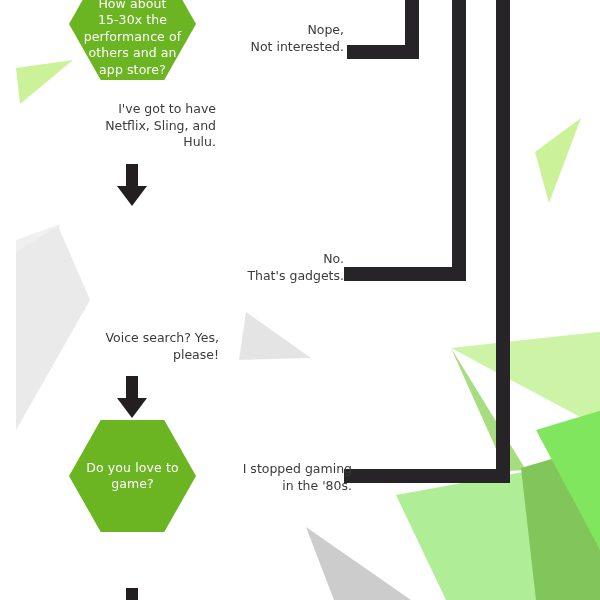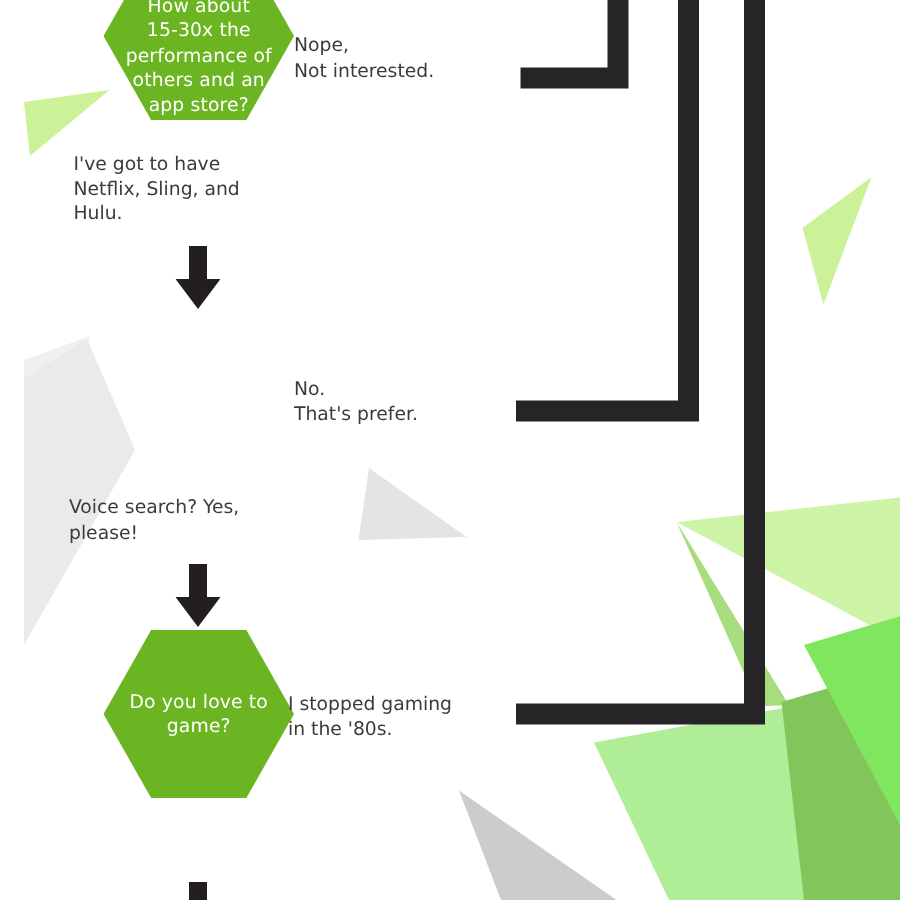--- a/index.html
+++ b/index.html
@@ -49,21 +49,21 @@
     text-align: center;
     letter-spacing: 0.1px;
     padding: 0 14px;
     white-space: pre-line;
   }
   .answer {
     position: absolute;
     color: #3b3b3b;
     font-size: 12.5px;
     line-height: 16.5px;
-    text-align: left;
+    text-align: right;
     white-space: pre-line;
   }
   .arrow {
     position: absolute;
   }
   .arrow svg { display: block; }
 </style>
 </head>
 <body>
 
@@ -117,21 +117,21 @@
     <svg width="30" height="42" viewBox="0 0 30 42">
       <polygon points="9,0 21,0 21,22 30,22 15,42 0,22 9,22" fill="#231f20"></polygon>
     </svg>
   </div>
 
 
   <div class="answer" style="left:30px; top:330px; width:173px;">Voice search? Yes,
 please!</div>
 
   <div class="answer" style="left:180px; top:251px; width:148px;">No.
-That's prefer.</div>
+That's gadgets.</div>
 
   <div class="arrow" style="left:101px; top:376px;">
     <svg width="30" height="42" viewBox="0 0 30 42">
       <polygon points="9,0 21,0 21,22 30,22 15,42 0,22 9,22" fill="#231f20"></polygon>
     </svg>
   </div>
 
   <div class="node" id="node-3" style="left:53px; top:420px; width:127px; height:112px;">
     <svg class="node-svg" viewBox="0 0 127 115" preserveAspectRatio="none">
       <polygon points="31.75,0 95.25,0 127,57.5 95.25,115 31.75,115 0,57.5" fill="#6cb522"></polygon>

